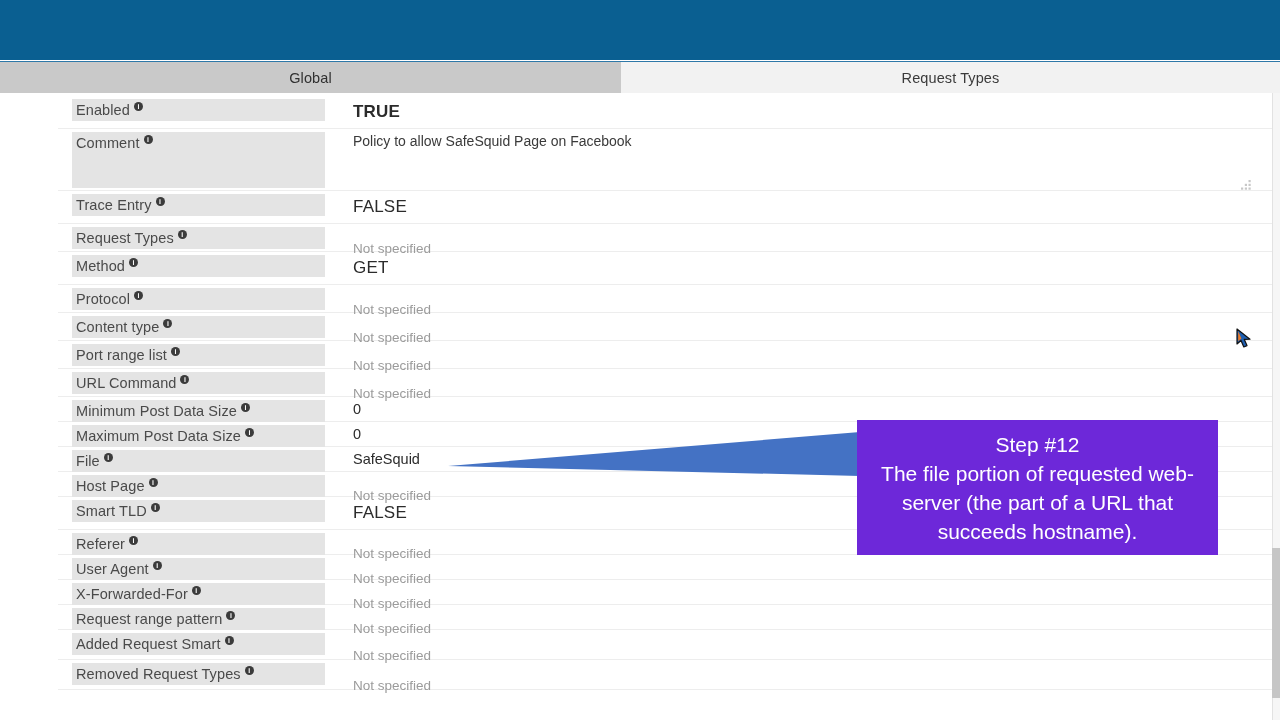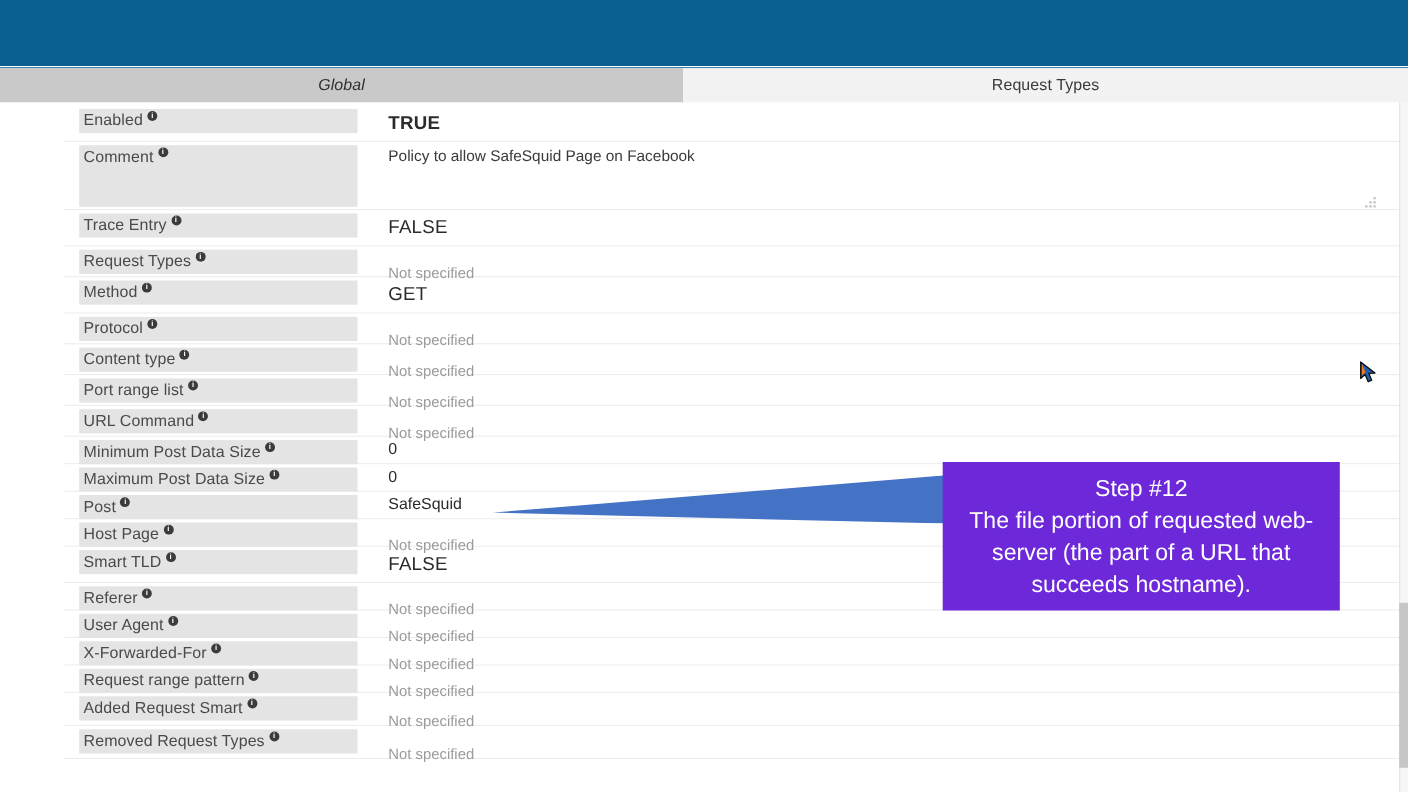--- a/index.html
+++ b/index.html
@@ -40,21 +40,21 @@
     text-align: center;
     font-size: 14.5px;
     color: #3a3a3a;
     letter-spacing: .1px;
     cursor: pointer;
   }
   .tab.active {
     background: #c9c9c9;
     color: #303030;
   }
-  #tab-global  { left: 0px;   width: 621px; font-style: italic; }
+  #tab-global  { left: 0px;   width: 621px; }
   #tab-request { left: 621px; width: 659px; background: #f2f2f2; }
 
   
   #icon-rail {
     position: absolute;
     left: 19px; top: 96px;
     width: 30px;
   }
   .rail-btn {
     width: 29px; height: 27px;
@@ -277,21 +277,21 @@
     </div>
     <div class="row" style="top: 304px; height: 25px;">
       <div class="label-box"><span>Minimum Post Data Size</span><span class="info-icon">i</span></div>
       <div class="value plain" style="top: 4px;">0</div>
     </div>
     <div class="row" style="top: 329px; height: 25px;">
       <div class="label-box"><span>Maximum Post Data Size</span><span class="info-icon">i</span></div>
       <div class="value plain" style="top: 4px;">0</div>
     </div>
     <div class="row" style="top: 354px; height: 25px;">
-      <div class="label-box"><span>Post</span><span class="info-icon">i</span></div>
+      <div class="label-box"><span>File</span><span class="info-icon">i</span></div>
       <div class="value plain" style="top: 4px;">SafeSquid</div>
     </div>
     <div class="row" style="top: 379px; height: 25px;">
       <div class="label-box"><span>Host Page</span><span class="info-icon">i</span></div>
       <div class="value placeholder" style="top: 4px;">Not specified</div>
     </div>
     <div class="row" style="top: 404px; height: 33px;">
       <div class="label-box"><span>Smart TLD</span><span class="info-icon">i</span></div>
       <div class="value strong" style="top: 6px;">FALSE</div>
     </div>

